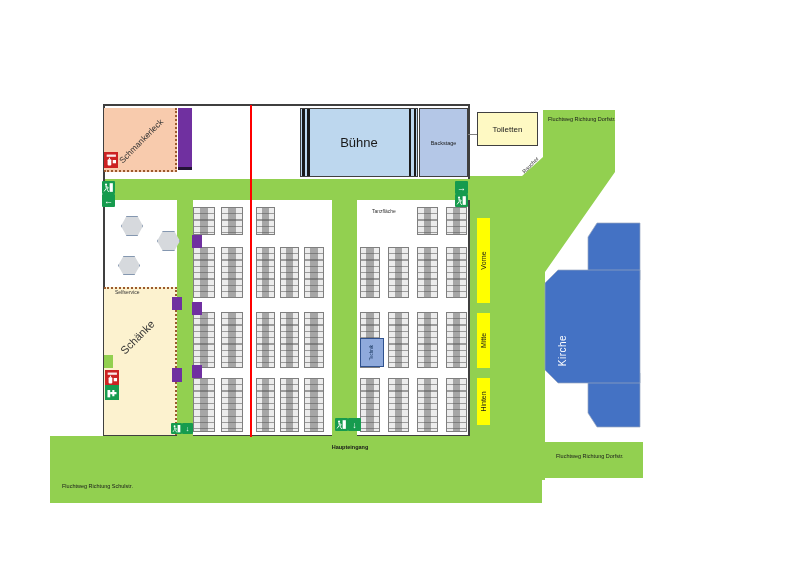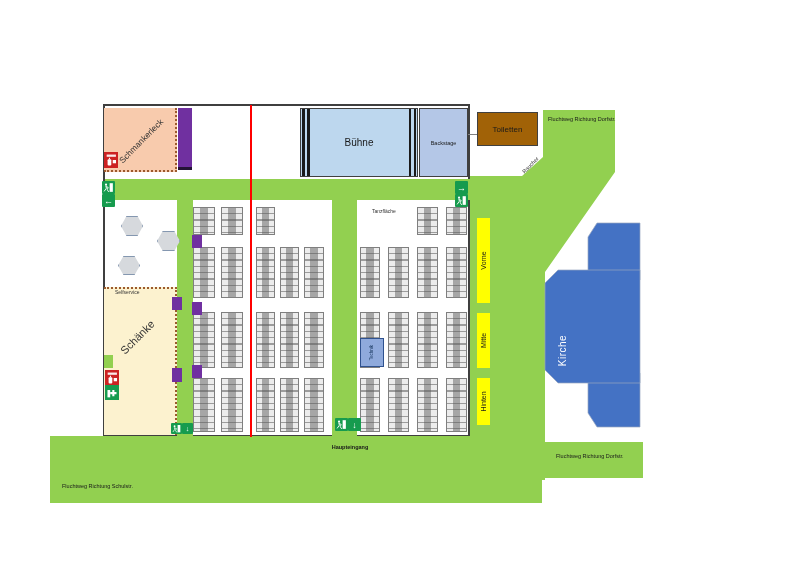--- a/index.html
+++ b/index.html
@@ -15,21 +15,21 @@
   .dorfband{left:542px;top:442px;width:101px;height:36px;}
   .redline{left:250px;top:105px;width:2px;height:332px;background:#FF0000;}
   .schmankerl{left:104px;top:108px;width:73px;height:64px;background:#F8CBAD;
       border-right:2px dotted #9C5A2D;border-bottom:2px dotted #9C5A2D;box-sizing:border-box;}
   .purpstripe{background:#7030A0;border-bottom:3px solid #241336;box-sizing:border-box;}
   .schaenke{left:104px;top:287px;width:73px;height:148px;background:#FCF2CF;
       border-top:2px dotted #9C5A2D;border-right:2px dotted #9C5A2D;box-sizing:border-box;}
   .buehne{left:300px;top:108px;width:118px;height:69px;background:#BDD7EE;border:1px solid #404040;box-sizing:border-box;}
   .backstage{left:419px;top:108px;width:49px;height:69px;background:#B4C7E7;border:1px solid #404040;box-sizing:border-box;}
   .stagebar{position:absolute;top:0;width:2.5px;height:100%;background:#1a1a1a;}
-  .toiletten{left:477px;top:112px;width:61px;height:34px;background:#a16207;border:1.5px solid #404040;box-sizing:border-box;
+  .toiletten{left:477px;top:112px;width:61px;height:34px;background:#fef9c3;border:1.5px solid #404040;box-sizing:border-box;
       display:flex;align-items:center;justify-content:center;font-size:8px;}
   .connector{left:468px;top:134px;width:9px;height:1px;background:#808080;}
   .hex{background:#D6D9DD;border:0;clip-path:polygon(25% 0,75% 0,100% 50%,75% 100%,25% 100%,0 50%);}
   .tbl{position:absolute;border:1px solid #7f7f7f;box-sizing:border-box;
       background-image:
         repeating-linear-gradient(to bottom, rgba(255,255,255,0) 0 5px, rgba(90,90,90,.55) 5px 6.3px),
         linear-gradient(to right,#ECECEC 0 30%, #A6A6A6 30% 70%, #ECECEC 70% 100%);}
   .technik{left:360px;top:338px;width:24px;height:29px;background:#8FAADC;border:1px solid #2F528F;box-sizing:border-box;
       display:flex;align-items:center;justify-content:center;}
   .technik span{font-size:4.5px;color:#17375E;transform:rotate(-90deg);white-space:nowrap;}
@@ -72,21 +72,21 @@
   </div>
   <div class="abs purpstripe" id="purple-stripe" style="left: 178px; top: 108px; width: 14px; height: 62px;"></div>
 
   <div class="abs buehne">
     <div class="stagebar" style="left:1px;"></div>
     <div class="stagebar" style="left:6px;"></div>
     <div class="stagebar" style="right:1px;"></div>
     <div class="stagebar" style="right:6px;"></div>
   </div>
   <div class="abs center" style="left:300px;top:108px;width:118px;height:69px;">
-    <span class="lbl" style="font-size:10px;">Bühne</span>
+    <span class="lbl" style="font-size:13px;">Bühne</span>
   </div>
   <div class="abs backstage center">
     <span class="lbl" style="font-size:5.5px;">Backstage</span>
   </div>
 
   <div class="abs connector"></div>
   <div class="abs toiletten">
     <span class="lbl">Toiletten</span>
   </div>
 

